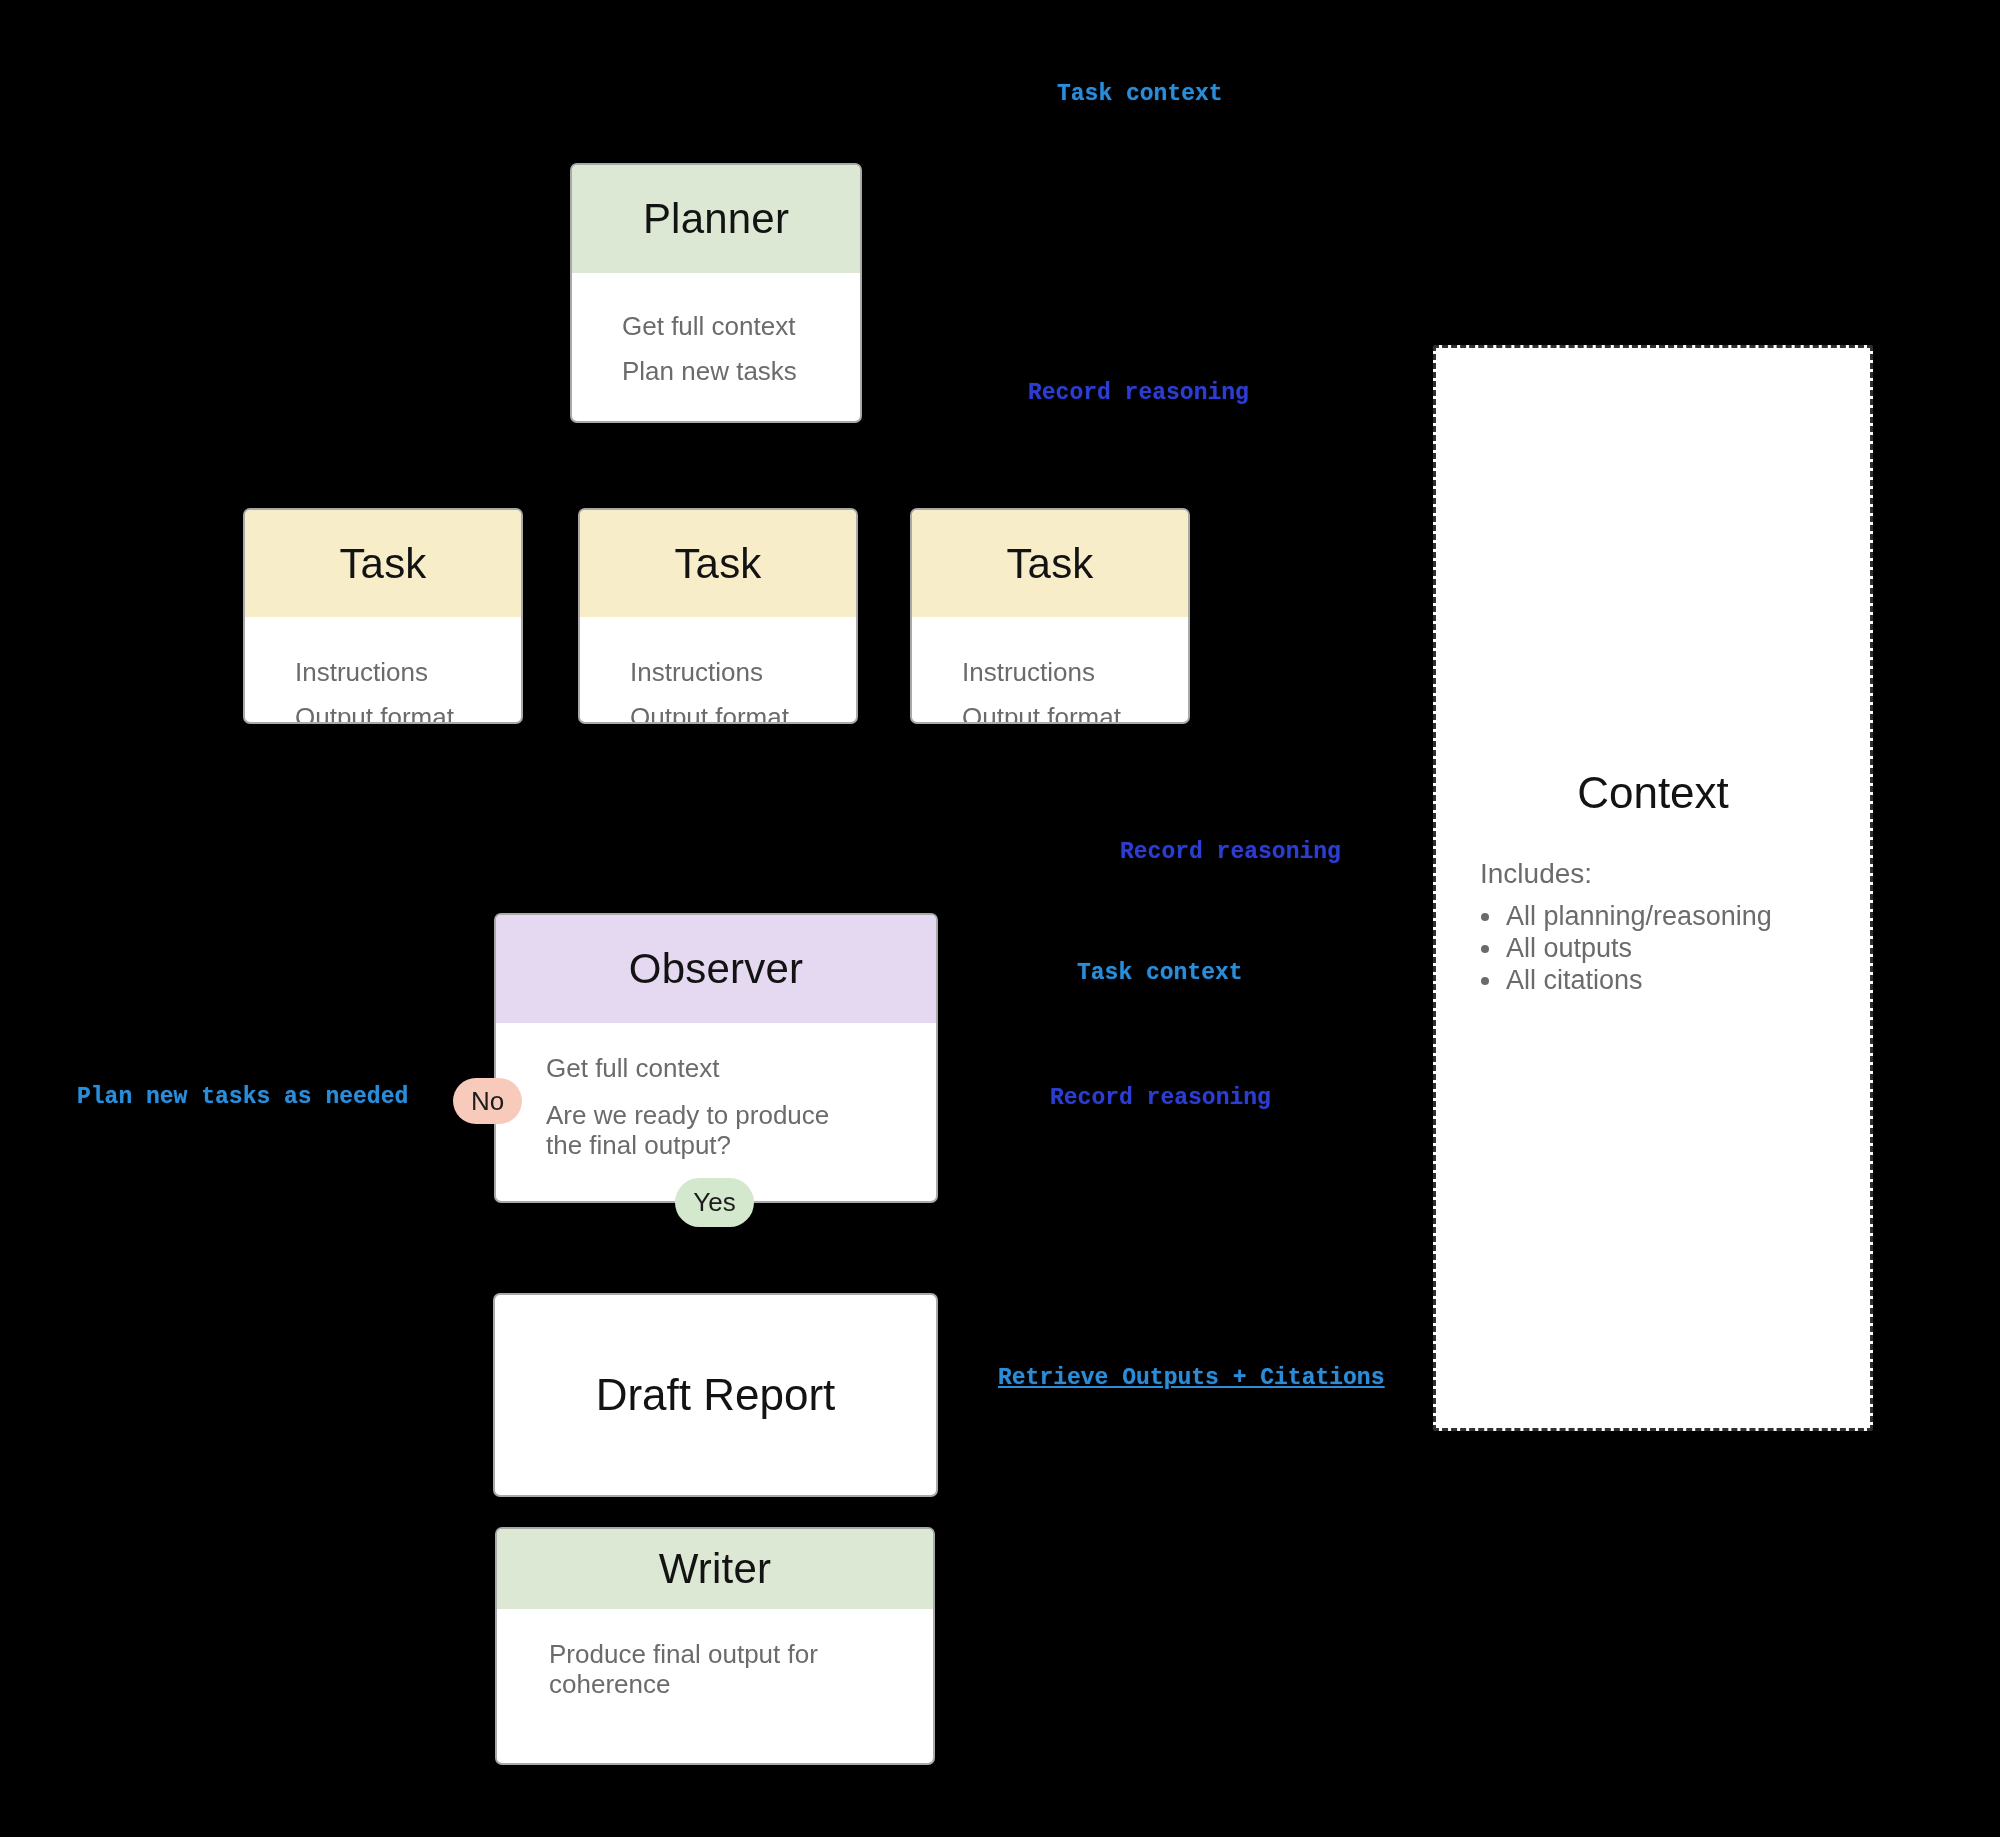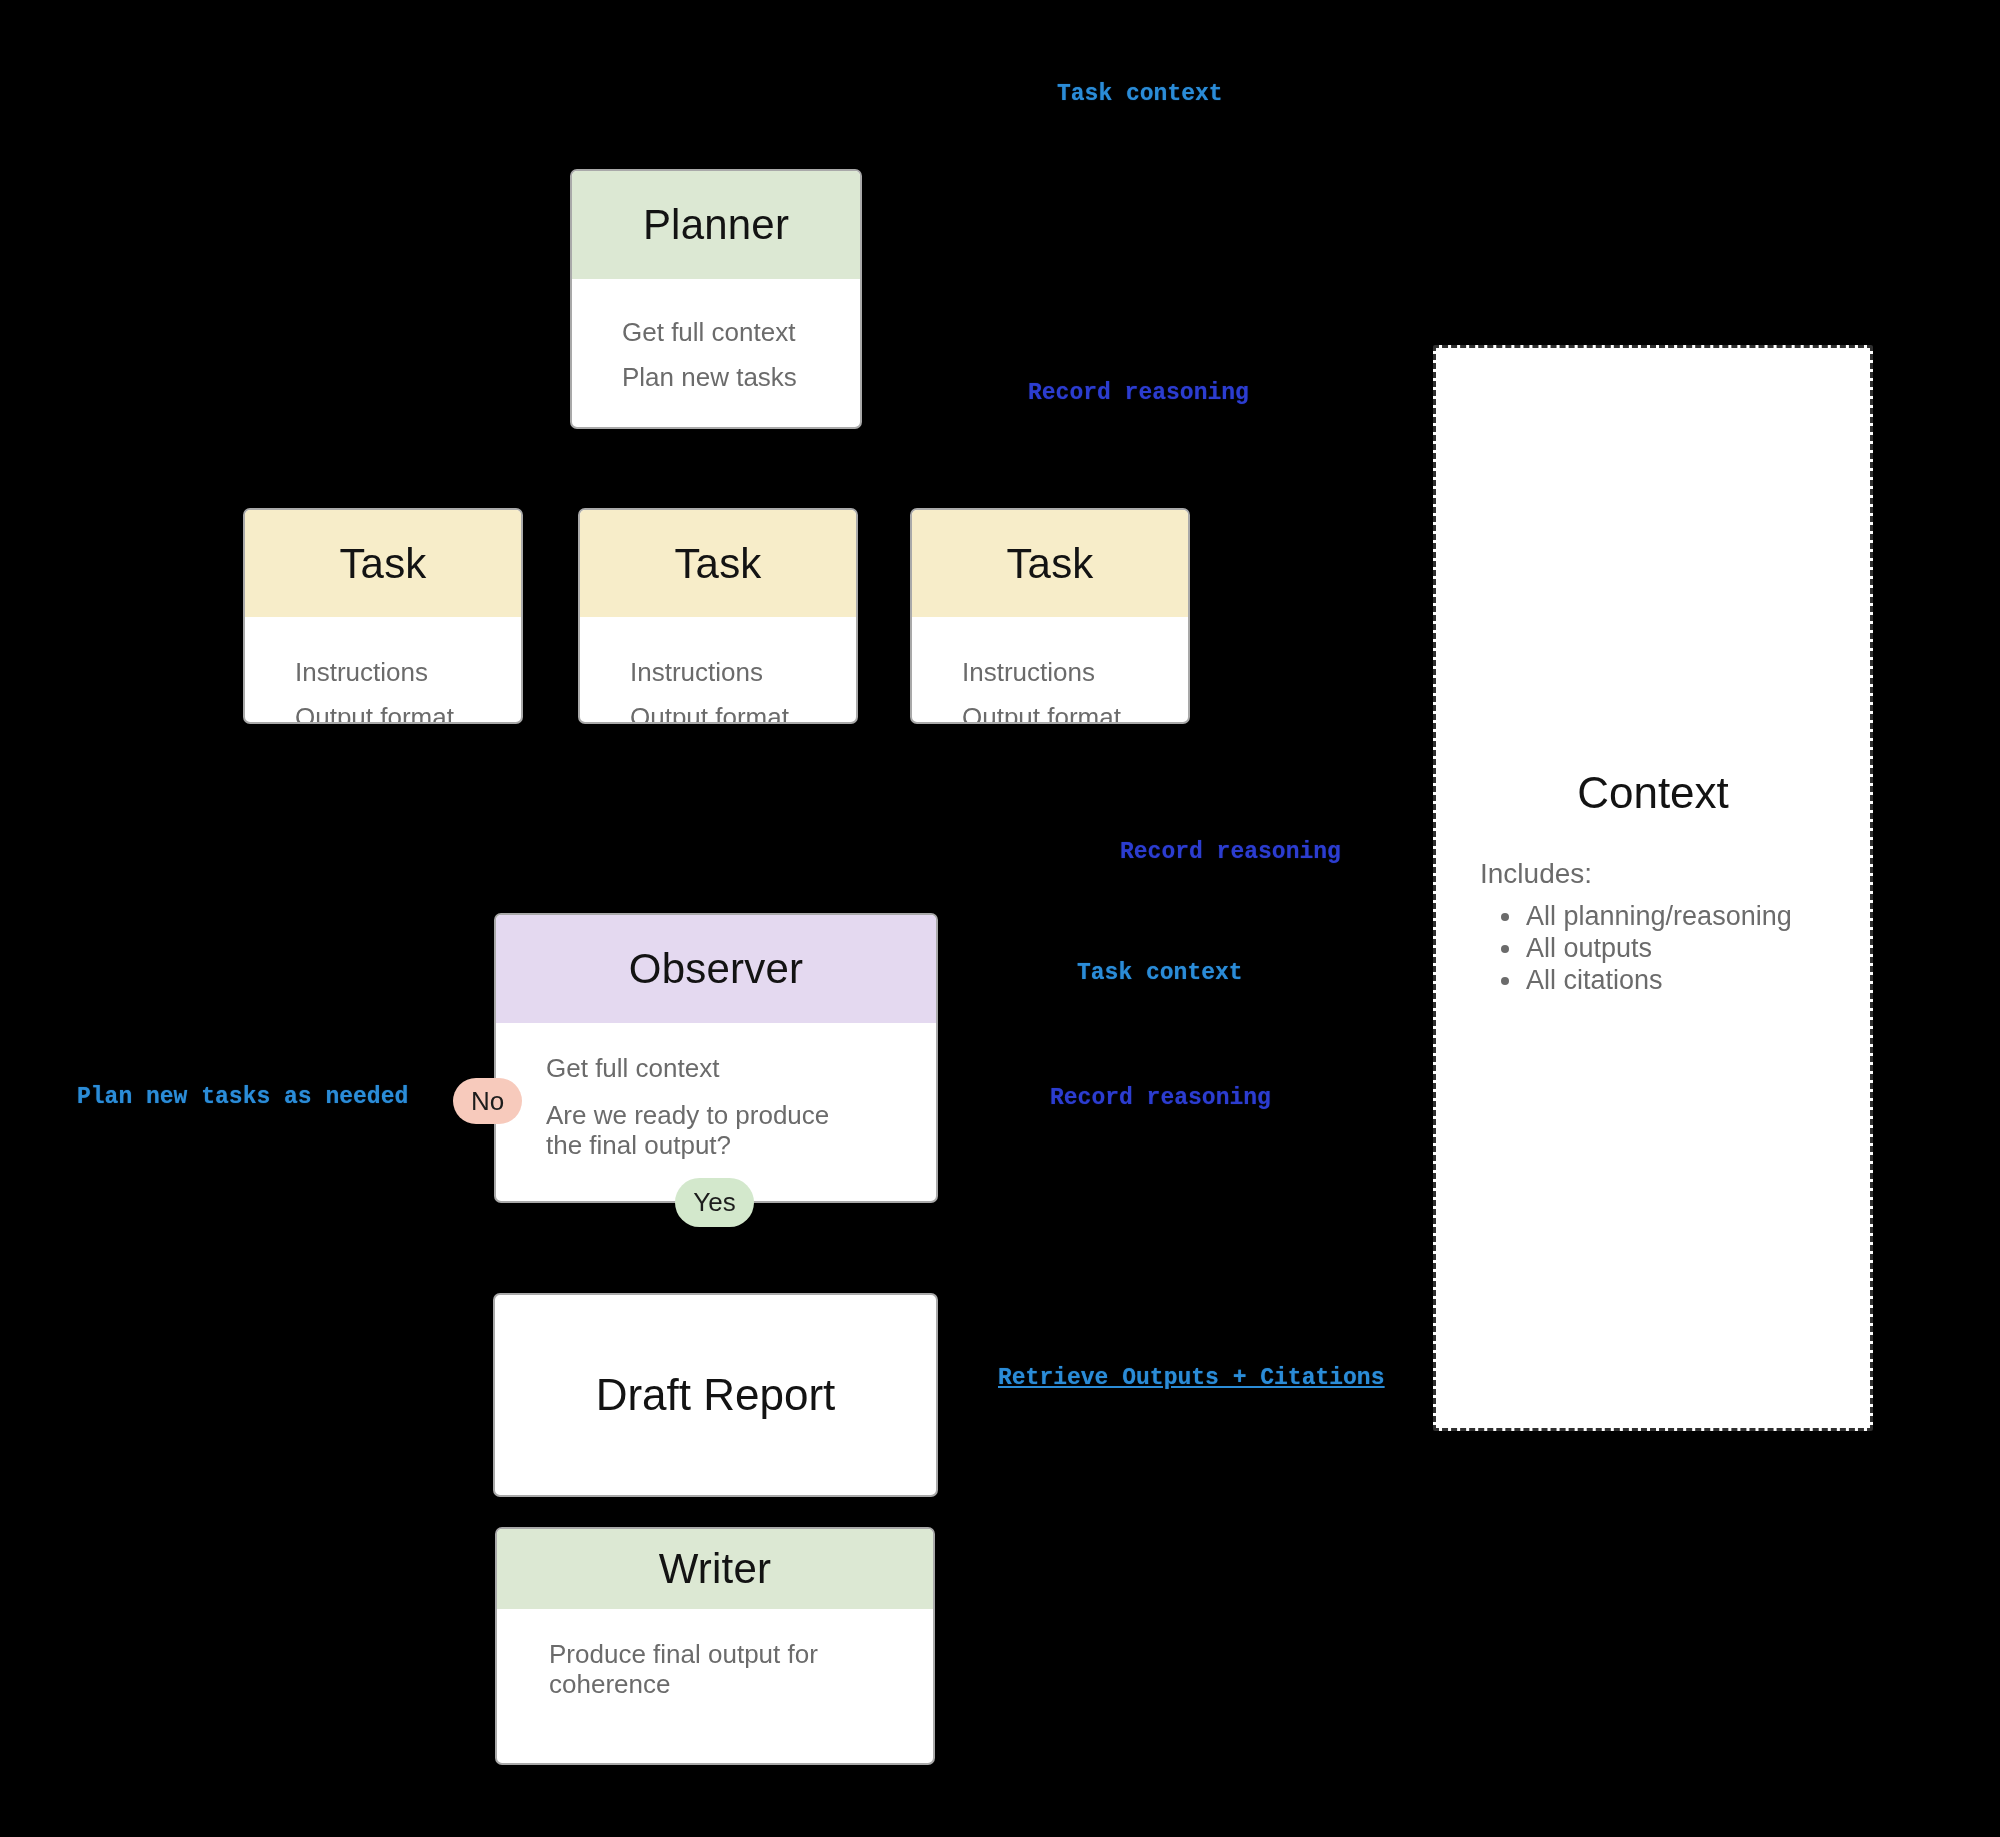--- a/index.html
+++ b/index.html
@@ -12,21 +12,21 @@
     position:absolute;background:#fff;border:2px solid #a9a9a9;border-radius:7px;
     box-sizing:border-box;overflow:hidden;
   }
   .node .hdr{
     height:108px;display:flex;align-items:center;justify-content:center;
     font-size:42px;color:#131313;letter-spacing:.2px;
   }
   .node .body{color:#6b6b6b;font-size:26px;line-height:30px;}
   .node .body p{margin:0 0 15px 0;}
   
-  .planner{left:570px;top:169px;width:292px;height:260px;}
+  .planner{left:570px;top:163px;width:292px;height:260px;}
   .planner .body{padding:38px 20px 0 50px;}
   .task{top:508px;width:280px;height:216px;}
   .task1{left:243px;} .task2{left:578px;} .task3{left:910px;}
   .task .hdr{height:107px;}
   .task .body{padding:40px 16px 0 50px;}
   .observer{left:494px;top:913px;width:444px;height:290px;}
   .observer .hdr{background:#e4d9f0;}
   .observer .body{padding:30px 40px 0 50px;}
   .observer .body p{margin:0 0 17px 0;max-width:320px;}
   .draft{left:493px;top:1293px;width:445px;height:204px;display:flex;align-items:center;justify-content:center;}
@@ -37,21 +37,21 @@
   .hdr-green{background:#dce8d3;}
   .hdr-yellow{background:#f7edc9;}
   
   .context{
     position:absolute;left:1433px;top:345px;width:440px;height:1086px;background:#fff;
     border:3px dashed #2f2f2f;border-radius:2px;box-sizing:border-box;
   }
   .context .title{margin-top:420px;text-align:center;font-size:44px;color:#131313;}
   .context .includes{margin:40px 0 0 44px;font-size:28px;color:#6b6b6b;}
   .context ul{margin:10px 0 0 0;padding:0 0 0 68px;color:#6b6b6b;font-size:27px;}
-  .context ul li{line-height:32px;list-style:disc;padding-left:2px;margin-left:20px;}
+  .context ul li{line-height:32px;list-style:disc;padding-left:2px;}
   
   .mlabel{
     position:absolute;font-family:"Liberation Mono","DejaVu Sans Mono",monospace;
     font-weight:bold;font-size:23px;line-height:26px;white-space:nowrap;
   }
   .blue-light{color:#2b8cd7;text-shadow:0 0 1px #145a97;}
   .blue-dark{color:#2c3dcf;text-shadow:0 0 1px #16208c;}
   
   .badge{
     position:absolute;display:flex;align-items:center;justify-content:center;

